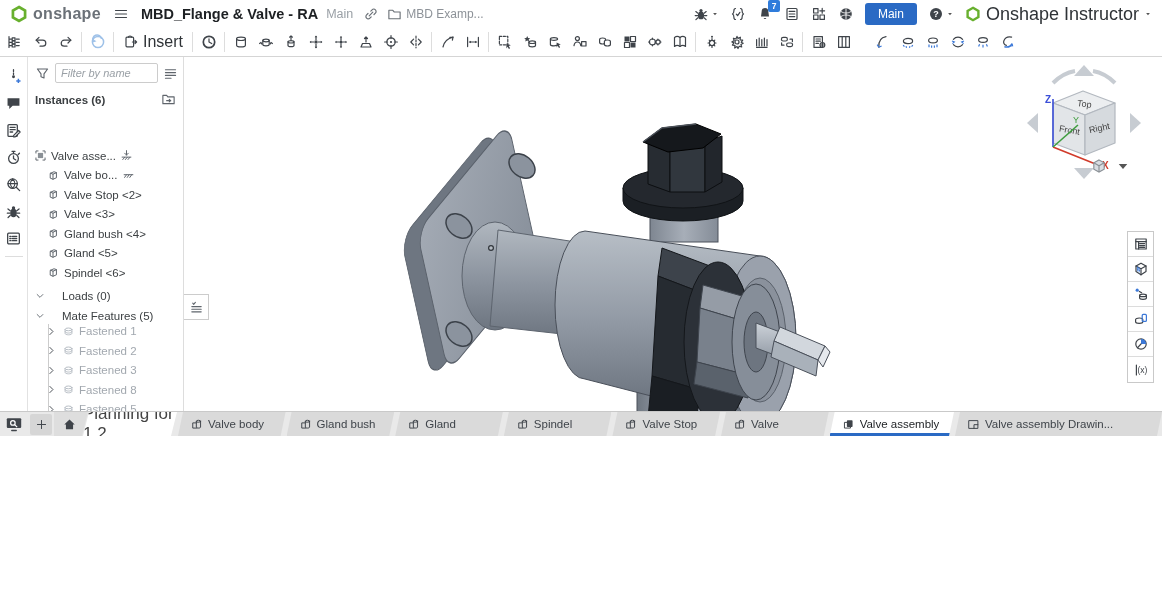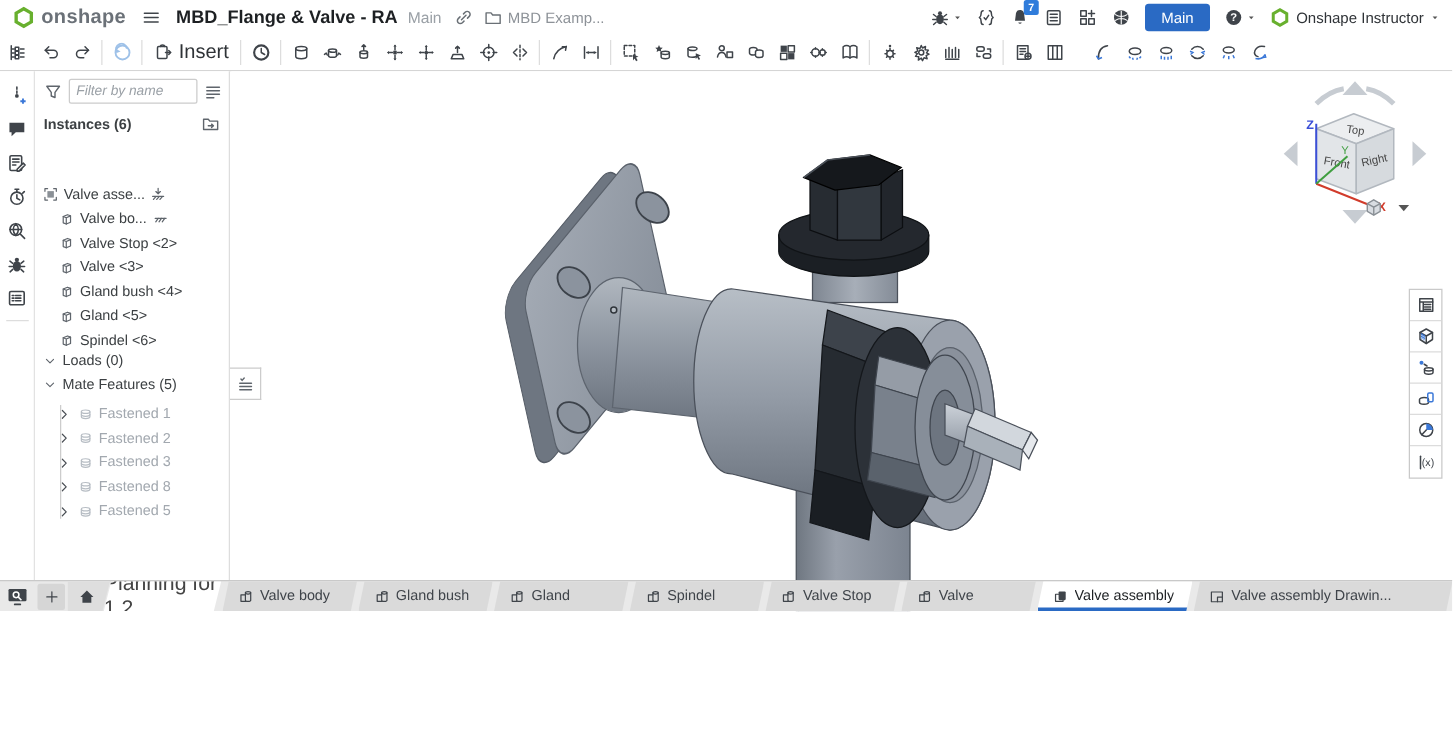--- a/index.html
+++ b/index.html
@@ -1,34 +1,34 @@
 <!DOCTYPE html>
 <html><head>
 <meta charset="utf-8">
 <style>
 *{box-sizing:border-box;margin:0;padding:0}
 body{font-family:"Liberation Sans",sans-serif;background:#fff}
-#app{position:relative;width:1162px;height:489px;background:#fff;overflow:hidden;color:#333;font-size:12px}
+#app{position:relative;width:1162px;height:436px;background:#fff;overflow:hidden;color:#333;font-size:12px}
 .ic{display:inline-flex;width:16px;height:16px;color:#3f444a;flex:none}
 .ic svg{width:100%;height:100%}
 
 .hdr{position:absolute;top:0;left:0;right:0;height:28px;display:flex;align-items:center;padding:0 10px;background:#fff}
 .logo{display:flex;align-items:center;gap:5px}
 .logo .word{font-size:16px;color:#6b7178;font-weight:600;letter-spacing:.3px}
 .hdr .ham{margin-left:12px;width:16px;height:16px}
 .doc-title{margin-left:12px;font-size:14.5px;font-weight:bold;color:#1d2023;white-space:nowrap}
 .ws{margin-left:8px;color:#9aa0a6;font-size:12.5px}
 .hdr .lk{margin-left:10px;color:#6a7076}
 .hdr .fold{margin-left:8px;color:#6a7076}
 .folder-label{margin-left:4px;color:#8d9298;font-size:12px}
 .hdr-right{margin-left:auto;display:flex;align-items:center;gap:11px}
 .iconbtn{position:relative;display:flex;align-items:center;gap:2px;color:#3a3f44}
 .badge{position:absolute;top:-6px;right:-7px;background:#2f7cdb;color:#fff;font-size:8.5px;font-weight:bold;padding:1px 3.5px;border-radius:2px}
 .share-btn{background:#2a6ac4;color:#fff;border:none;border-radius:3px;font-size:12px;padding:4px 13px;font-family:inherit}
-.acct{display:flex;align-items:center;gap:5px;font-size:12px;color:#2f3337}
+.acct{display:flex;align-items:center;gap:5px;font-size:18px;color:#2f3337}
 .caret{width:8px;height:8px;color:#555}
 
 .tb{position:absolute;top:28px;left:0;right:0;height:29px;border-bottom:1px solid #d5d5d5;display:flex;align-items:center;background:#fff}
 .tbtn{width:25px;height:25px;display:flex;align-items:center;justify-content:center;border-radius:2px;flex:none}
 .tb .first{width:28px}
 .sep{width:1px;height:20px;background:#ddd;margin:0 3px;flex:none}
 .insert{display:flex;align-items:center;gap:4px;padding:0 6px;font-size:16px;color:#2f3337}
 #tb-main,#tb-views{display:flex;align-items:center}
 .searchbox{margin-left:auto;margin-right:8px;background:#efefef;border-radius:3px;height:22px;display:flex;align-items:center;gap:4px;padding:0 7px;color:#8a8f95;font-size:12px}
 .key{border:1px solid #c3c3c3;background:#fbfbfb;border-radius:2px;font-size:10px;color:#777;padding:0 3px;line-height:13px}
@@ -40,21 +40,21 @@
 .panel{position:absolute;top:57px;left:28px;width:156px;bottom:25px;border-right:1px solid #ddd;background:#fff;font-size:11.5px;color:#3c4043}
 .frow{display:flex;align-items:center;gap:5px;padding:6px 5px 4px 7px}
 .finput{flex:1;min-width:0;height:20px;border:1px solid #ccc;border-radius:2px;font-style:italic;font-size:11px;color:#999;padding:0 5px;font-family:inherit}
 .finput::placeholder{color:#9aa0a6;font-style:italic}
 .phead{display:flex;align-items:center;padding:5px 7px 3px;font-weight:bold}
 .phead .sp{flex:1}
 .trow{display:flex;align-items:center;height:19.5px;gap:4px}
 .trow .lbl{white-space:nowrap;overflow:hidden}
 .tic{display:inline-flex;width:13px;height:13px;color:#5f656c;flex:none}
 .tic svg{width:100%;height:100%}
-.sec{display:flex;align-items:flex-start;height:19.5px;gap:4px;padding-left:6px}
+.sec{display:flex;align-items:flex-end;height:19.5px;gap:16px;padding-left:6px}
 .mrow{display:flex;align-items:center;height:19.5px;gap:4px;padding-left:17px;color:#a2a8af}
 .mrow .tic{color:#b7bdc4}
 .mrow .chev{color:#4a4f55}
 .mates-wrap{position:relative}
 .mates-wrap:before{content:"";position:absolute;left:20px;top:2px;bottom:4px;width:1px;background:#ccc}
 .collapse-handle{position:absolute;left:184px;top:294px;width:25px;height:26px;background:#fff;border:1px solid #ccc;border-left:none;display:flex;align-items:center;justify-content:center;z-index:5}
 
 .vp{position:absolute;top:57px;left:185px;right:0;bottom:25px;background:#fff}
 .rightcol{position:absolute;top:174px;right:8px;width:27px;background:#fff;border:1px solid #c9c9c9;z-index:3}
 .rightcol .rbtn{height:25px;display:flex;align-items:center;justify-content:center;border-bottom:1px solid #dcdcdc;color:#3f444a}

